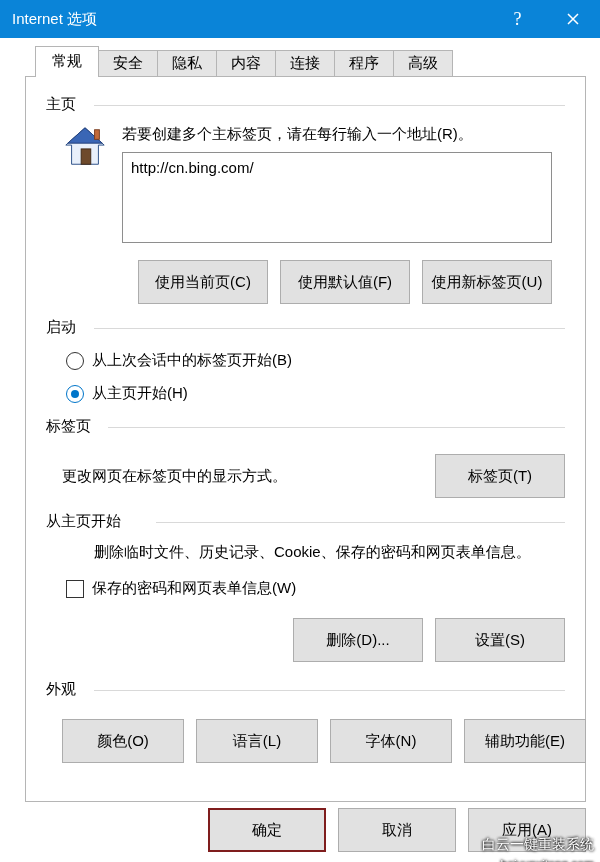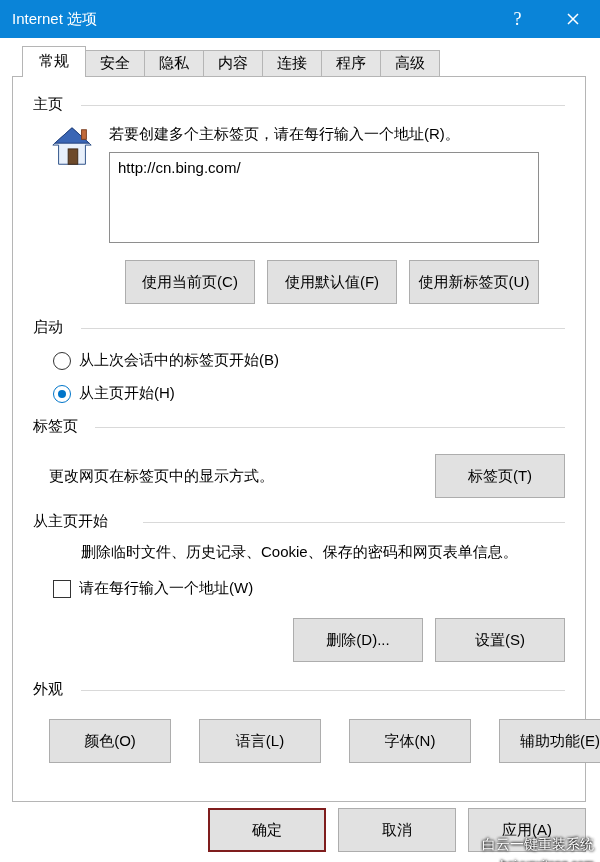--- a/index.html
+++ b/index.html
@@ -24,21 +24,21 @@
   }
   .titlebar .title { flex: 1 1 auto; font-size: 15px; }
   .titlebar .tbtn {
     width: 55px; height: 38px;
     display: flex; align-items: center; justify-content: center;
     font-size: 15px;
   }
   .titlebar .tbtn svg { width: 12px; height: 12px; stroke: #fff; stroke-width: 1.5; fill: none; }
   
   .client {
-    padding: 2px 2px 0 0;
+    padding: 2px 2px 0 13px;
   }
   .tabstrip {
     display: flex;
     align-items: flex-end;
     height: 36px;
     padding: 10px 0 0 22px;
     position: relative;
   }
   .tab {
     border: 1px solid #b5b5b5;
@@ -136,21 +136,21 @@
   .check-row { display:flex; align-items:center; font-size:15px; margin: 16px 0 0 4px;}
   .check {
     width:18px; height:18px; border:1.5px solid #333; margin-right:8px; background:#fff;
   }
   
   .tabs-line { display:flex; align-items:center; justify-content:space-between; margin-top:8px;}
   
   .hist-buttons { display:flex; justify-content:flex-end; gap:12px; margin-top:20px;}
   
   .appearance-buttons {
-    display:flex; gap:28px; margin-top:10px;
+    display:flex; gap:12px; margin-top:10px;
   }
   .appearance-buttons .wbtn { min-width: 122px; flex:1; }
   
   .action-row {
     position:absolute;
     bottom: 10px; right: 14px;
     display:flex; gap:12px;
   }
   .action-row .wbtn { min-width: 118px; }
   
@@ -250,21 +250,21 @@
       </div>
     </div>
 
     <div class="group">
       <span class="group-label">从主页开始</span>
       <div class="group-line" style="left:110px; right:0;"></div>
       <div class="group-body">
         <div style="line-height:22px;margin-left:32px;">删除临时文件、历史记录、Cookie、保存的密码和网页表单信息。</div>
         <div class="check-row">
           <span class="check"></span>
-          <span>请在每行输入一个地址(W)</span>
+          <span>保存的密码和网页表单信息(W)</span>
         </div>
         <div class="hist-buttons">
           <button class="wbtn">删除(D)...</button>
           <button class="wbtn">设置(S)</button>
         </div>
       </div>
     </div>
 
     <div class="group" style="margin-top:18px;">
       <span class="group-label">外观</span>

